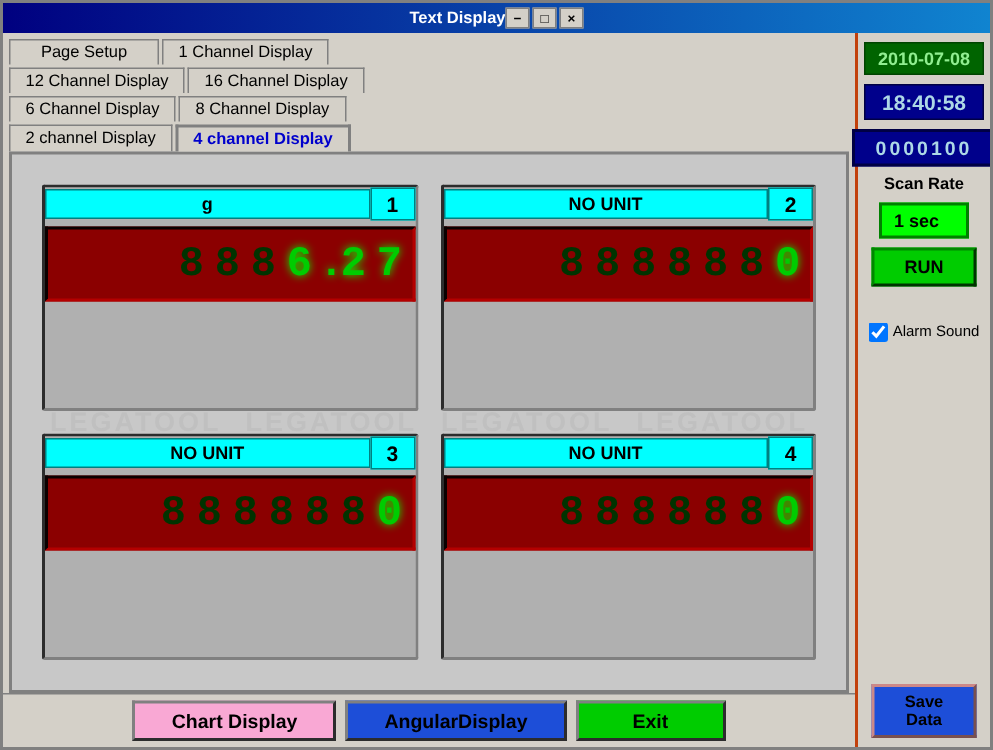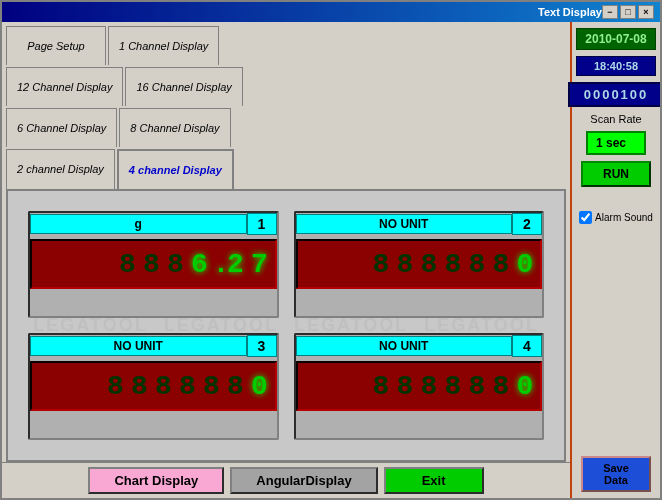--- a/index.html
+++ b/index.html
@@ -22,21 +22,21 @@
     }
 
     .title-bar {
       background: linear-gradient(to right, #000080, #1084d0);
       color: white;
       padding: 3px 6px;
       font-size: 11px;
       font-weight: bold;
       display: flex;
       align-items: center;
-      justify-content: flex-end;
+      justify-content: center;
       height: 20px;
       flex-shrink: 0;
     }
 
     .title-bar-buttons {
       display: flex;
       gap: 2px;
     }
 
     .title-btn {
@@ -74,27 +74,26 @@
 
     .tab-row {
       display: flex;
       gap: 2px;
     }
 
     .tab {
       background: #d4d0c8;
       border: 1px solid #808080;
       border-bottom: none;
-      padding: 13px 10px;
+      padding: 2px 10px;
       font-size: 11px;
       cursor: pointer;
       min-width: 100px;
       text-align: center;
       color: #000;
-      font-style: italic;
     }
 
     .tab.active {
       background: #d4d0c8;
       font-weight: bold;
       color: #0000cc;
       border: 2px solid #808080;
       border-bottom: none;
       position: relative;
       z-index: 2;
@@ -220,21 +219,21 @@
       font-weight: bold;
       padding: 3px 6px;
       width: 80px;
       text-align: center;
       border: 1px solid #004400;
     }
 
     .time-box {
       background: #00008b;
       color: #add8e6;
-      font-size: 11px;
+      font-size: 14px;
       font-weight: bold;
       padding: 3px 6px;
       width: 80px;
       text-align: center;
       border: 1px solid #000044;
     }
 
     .counter-box {
       background: #00008b;
       color: #add8e6;
@@ -242,21 +241,21 @@
       font-weight: bold;
       padding: 3px 6px;
       width: 96px;
       text-align: center;
       border: 2px solid #000044;
       letter-spacing: 2px;
     }
 
     .scan-rate-label {
       font-size: 11px;
-      font-weight: normal;
+      font-weight: bold;
       color: #000;
       text-align: right;
     }
 
     .scan-rate-value {
       background: #00ff00;
       border: 2px solid #008000;
       padding: 3px 8px;
       font-size: 12px;
       font-weight: bold;
@@ -311,21 +310,21 @@
       font-weight: bold;
       cursor: pointer;
       border: 2px outset #808080;
     }
 
     .btn-chart {
       background: #f9a8d4;
     }
 
     .btn-angular {
-      background: #a3a3a3;
+      background: #1d4ed8;
     }
 
     .btn-exit {
       background: #00cc00;
       padding: 4px 36px;
     }
 
     .spacer { flex: 1; }
   </style>
 </head>

